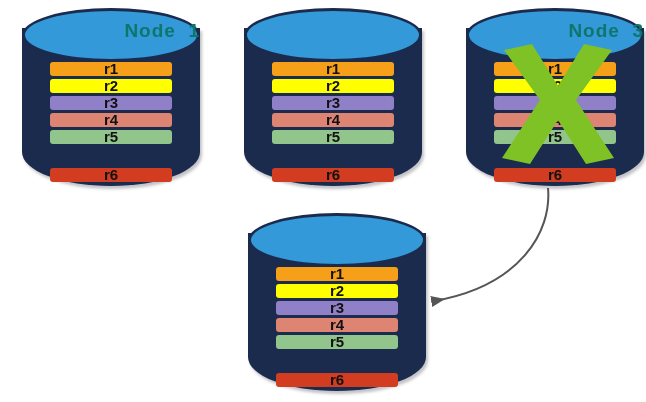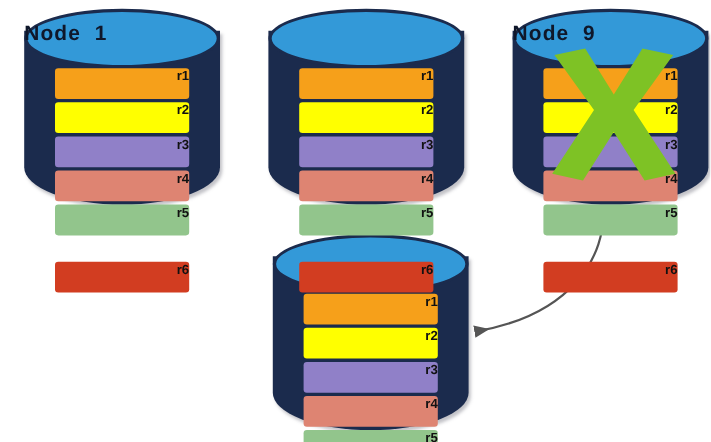--- a/index.html
+++ b/index.html
@@ -43,44 +43,44 @@
     border-radius: 50%;
     background: #3399D8;
     border: 3px solid #1B2B4D;
     box-sizing: border-box;
   }
   .node-title {
     position: absolute;
     left: 0;
     top: 12px;
     width: 178px;
-    text-align: left;
-    color: #0f172a;
+    text-align: right;
+    color: #0f766e;
     font-size: 19px;
     font-weight: bold;
     letter-spacing: 1px;
     z-index: 4;
     pointer-events: none;
     white-space: pre;
   }
 
   
   .rows {
     position: absolute;
     left: 28px;
     top: 54px;
     width: 122px;
     z-index: 3;
   }
   .row {
-    height: 28px;
+    height: 14px;
     margin-bottom: 3px;
     border-radius: 3px;
-    text-align: right;
-    font-size: 12px;
+    text-align: center;
+    font-size: 15px;
     font-weight: bold;
     line-height: 14px;
     color: #111111;
     box-sizing: border-box;
   }
   .row:last-child { margin-bottom: 0; margin-top: 24px; }
 
   
   .cross {
     position: absolute;
@@ -131,21 +131,21 @@
       <div class="row" style="background:#9080C8;">r3</div>
       <div class="row" style="background:#DE8472;">r4</div>
       <div class="row" style="background:#92C58C;">r5</div>
       <div class="row" style="background:#D23D21;">r6</div>
     </div>
   </div>
 
   <div class="node" style="left:466px; top:8px;">
     <div class="node-body"></div>
     <div class="node-top"></div>
-    <div class="node-title">Node  9</div>
+    <div class="node-title">Node  3</div>
     <div class="rows">
       <div class="row" style="background:#F6A01A;">r1</div>
       <div class="row" style="background:#FFFF00;">r2</div>
       <div class="row" style="background:#9080C8;">r3</div>
       <div class="row" style="background:#DE8472;">r4</div>
       <div class="row" style="background:#92C58C;">r5</div>
       <div class="row" style="background:#D23D21;">r6</div>
     </div>
     <svg class="cross" viewBox="0 0 178 178">
       <g fill="#7EC225">

